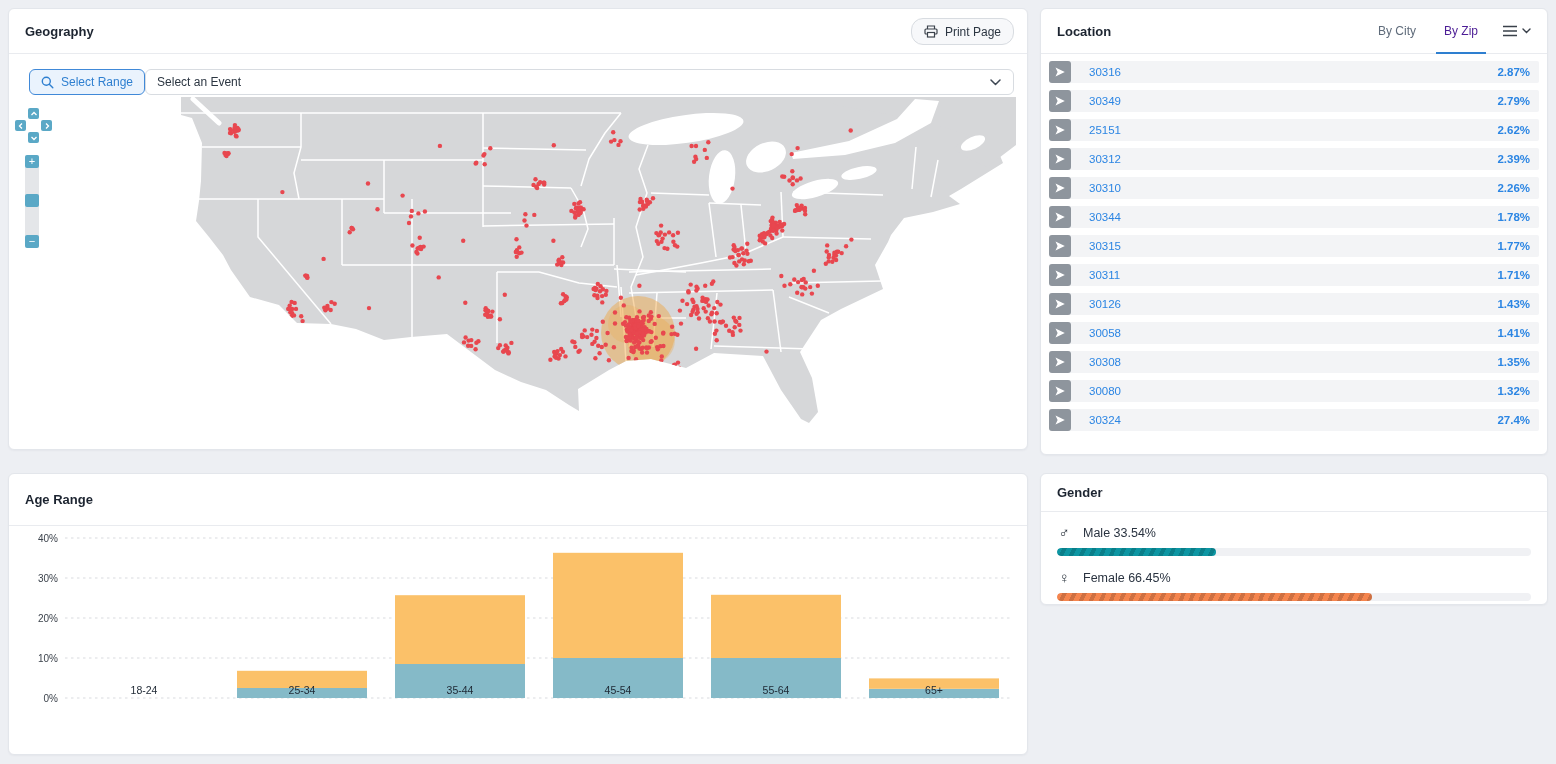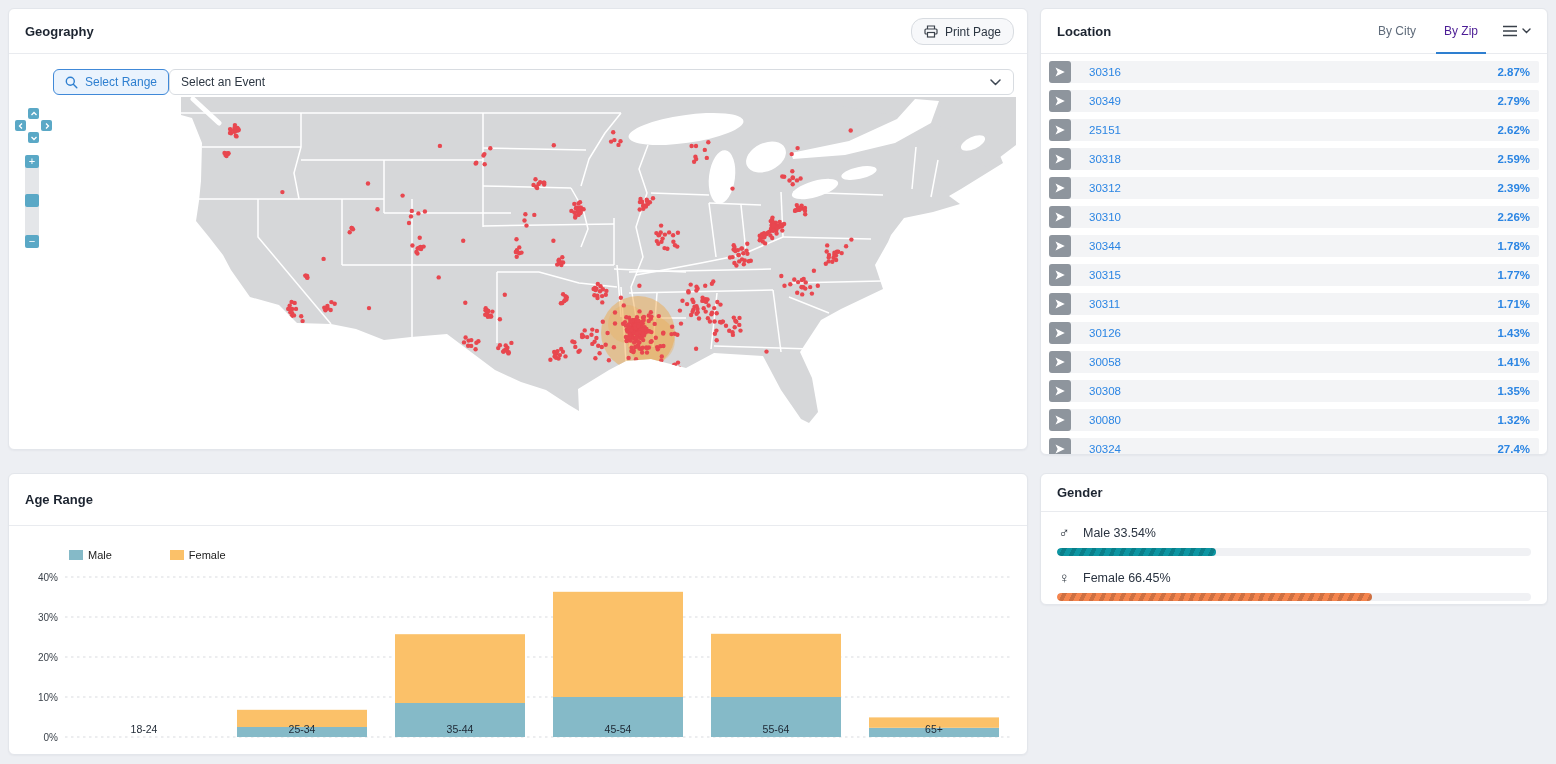--- a/index.html
+++ b/index.html
@@ -37,21 +37,20 @@
     position:absolute; right:13px; top:9px;
     display:flex; align-items:center; gap:7px;
     height:27px; padding:0 12px;
     background:#f7f8fa; border:1px solid #d8dce1; border-radius:12px;
     font-size:12px; color:#2c3642; cursor:pointer;
   }
   .geo-controls {
     display:flex; align-items:stretch;
     padding:15px 13px 0 20px;
     height:41px;
-    margin-left:24px;
   }
   .btn-select-range {
     display:flex; align-items:center; gap:7px;
     height:26px; padding:0 11px;
     background:#eaf3fd; border:1px solid #4089d8; border-radius:6px;
     font-size:12px; font-weight:500; color:#2e7fd0;
     white-space:nowrap; cursor:pointer; z-index:2;
   }
   .event-select {
     flex:1; height:26px; margin-left:0px;
@@ -1066,30 +1065,20 @@
           <div class="zoom-handle"></div>
           <div class="zoom-btn zoom-out">−</div>
         </div>
       </div>
     </section>
 
     <section class="card age-card">
       <header class="card-header age-header">
         <span class="card-title">Age Range</span>
       </header>
-      <div class="age-legend">
-        <div class="legend-item">
-          <span class="legend-swatch" id="legend-swatch-male" style="background: rgb(133, 186, 200);"></span>
-          <span class="legend-label">Male</span>
-        </div>
-        <div class="legend-item">
-          <span class="legend-swatch" id="legend-swatch-female" style="background: rgb(251, 193, 105);"></span>
-          <span class="legend-label">Female</span>
-        </div>
-      </div>
       <div class="age-chart-wrap">
         <svg id="age-chart" width="1008" height="194" viewBox="0 0 1008 194">
             <line x1="52" x2="1000" y1="170" y2="170" stroke="#d9dbdf" stroke-width="1" stroke-dasharray="2.5 3.5"></line>
             <text x="45" y="173.5" text-anchor="end" font-size="10" fill="#3c434c">0%</text>
             <line x1="52" x2="1000" y1="130" y2="130" stroke="#d9dbdf" stroke-width="1" stroke-dasharray="2.5 3.5"></line>
             <text x="45" y="133.5" text-anchor="end" font-size="10" fill="#3c434c">10%</text>
             <line x1="52" x2="1000" y1="90" y2="90" stroke="#d9dbdf" stroke-width="1" stroke-dasharray="2.5 3.5"></line>
             <text x="45" y="93.5" text-anchor="end" font-size="10" fill="#3c434c">20%</text>
             <line x1="52" x2="1000" y1="50" y2="50" stroke="#d9dbdf" stroke-width="1" stroke-dasharray="2.5 3.5"></line>
             <text x="45" y="53.5" text-anchor="end" font-size="10" fill="#3c434c">30%</text>
@@ -1163,29 +1152,20 @@
             </span>
             <a class="zip-code">25151</a>
             <span class="zip-pct">2.62%</span>
           </div>
           <div class="zip-row">
             <span class="zip-icon">
               <svg width="12" height="12" viewBox="0 0 12 12">
                 <polygon points="1.5,10.5 10.8,6 1.5,1.5 3.6,6" fill="#fff"></polygon>
               </svg>
             </span>
-            <a class="zip-code">30318</a>
-            <span class="zip-pct">2.59%</span>
-          </div>
-          <div class="zip-row">
-            <span class="zip-icon">
-              <svg width="12" height="12" viewBox="0 0 12 12">
-                <polygon points="1.5,10.5 10.8,6 1.5,1.5 3.6,6" fill="#fff"></polygon>
-              </svg>
-            </span>
             <a class="zip-code">30312</a>
             <span class="zip-pct">2.39%</span>
           </div>
           <div class="zip-row">
             <span class="zip-icon">
               <svg width="12" height="12" viewBox="0 0 12 12">
                 <polygon points="1.5,10.5 10.8,6 1.5,1.5 3.6,6" fill="#fff"></polygon>
               </svg>
             </span>
             <a class="zip-code">30310</a>

